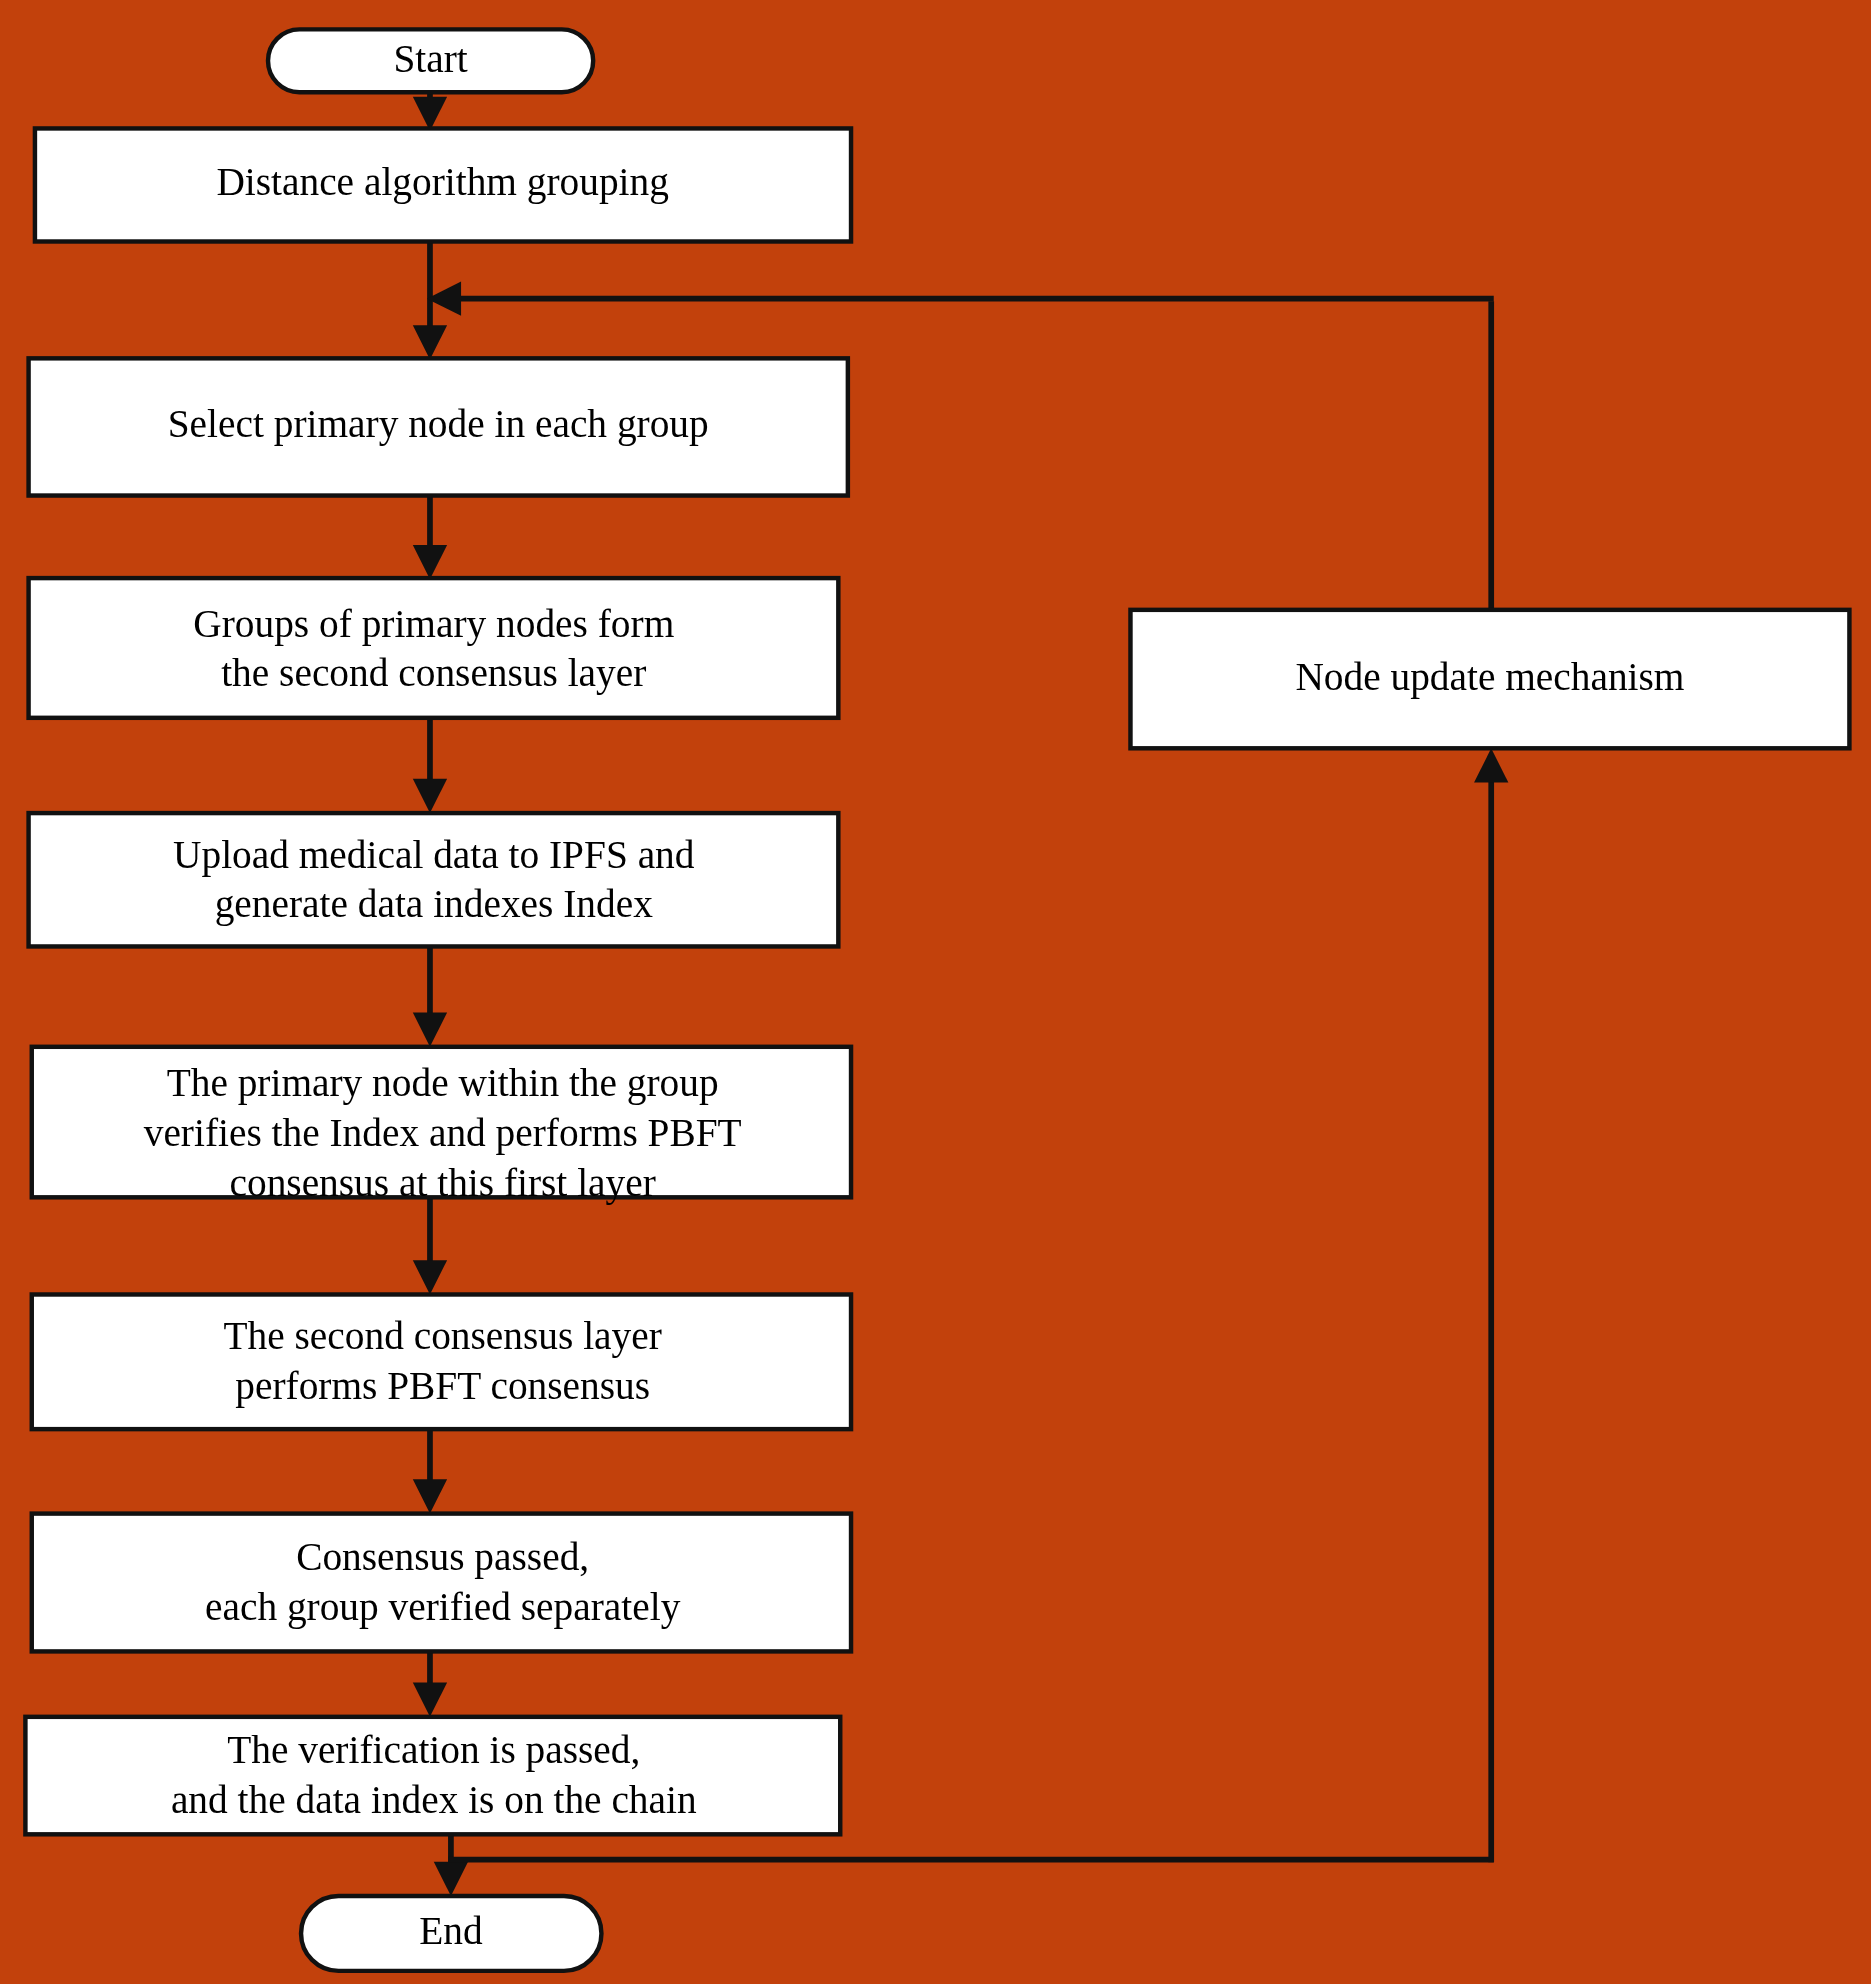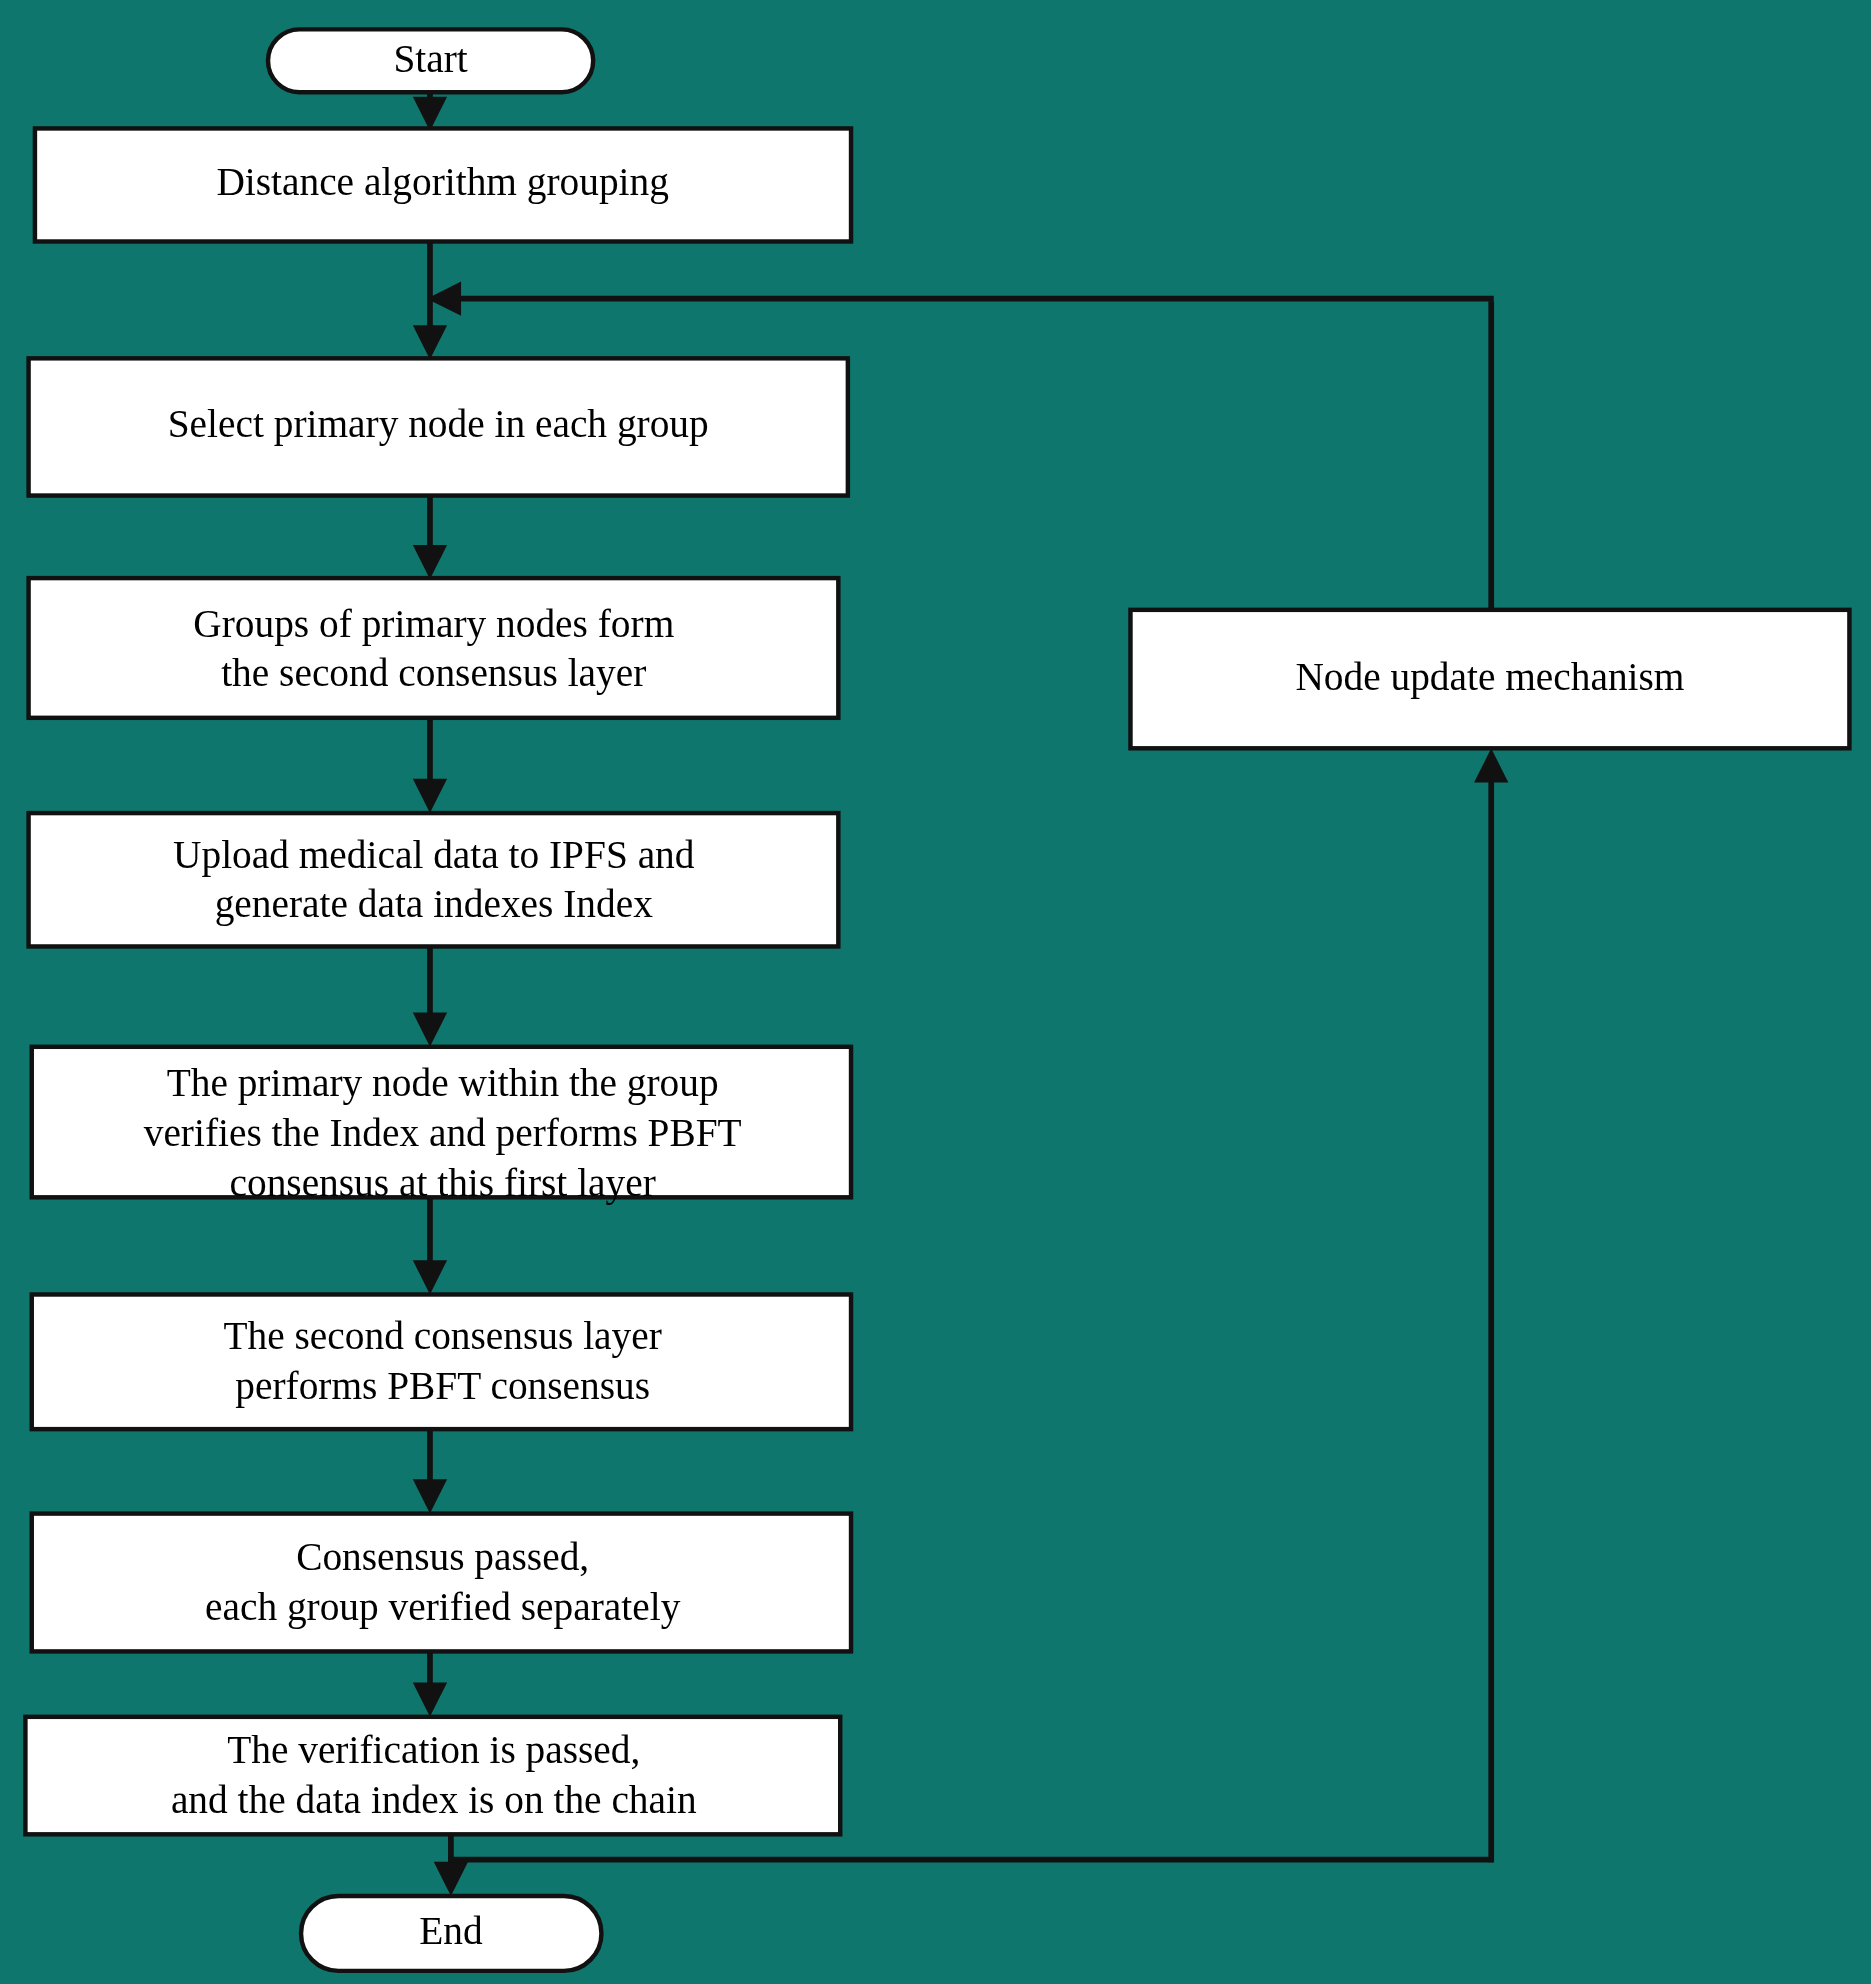--- a/index.html
+++ b/index.html
@@ -11,21 +11,21 @@
   body {
     width: 1871px;
     height: 1985px;
     overflow: hidden;
     font-family: "Liberation Serif", "DejaVu Serif", serif;
   }
   #flowchart-root {
     position: relative;
     width: 1871px;
     height: 1985px;
-    background: #0f766e;
+    background: #c2410c;
   }
   svg#flow-svg {
     position: absolute;
     top: 0;
     left: 0;
     width: 1871px;
     height: 1985px;
     display: block;
   }
   .node-shape {

